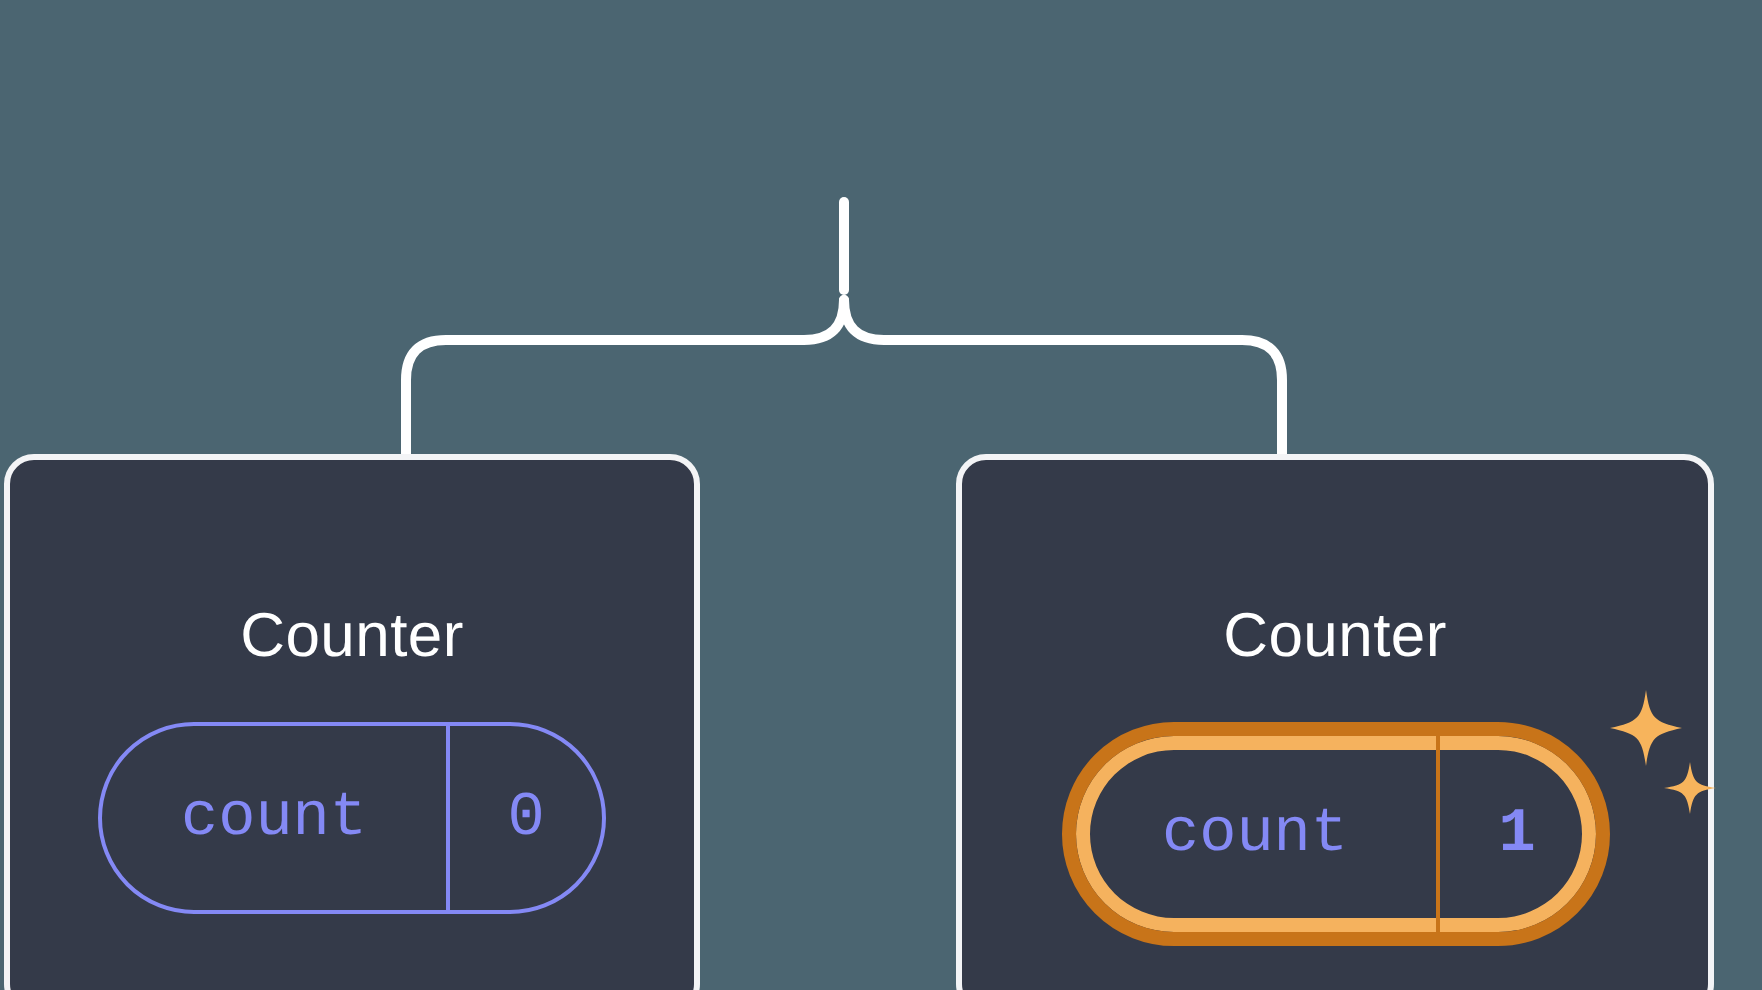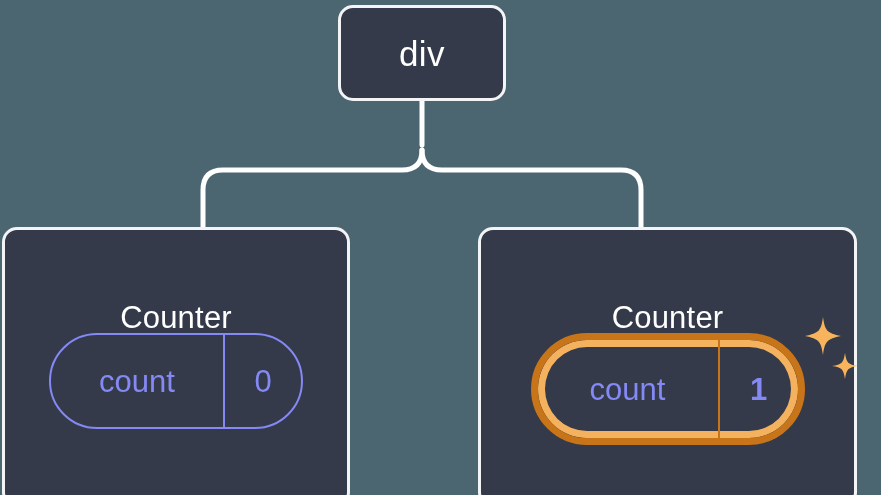--- a/index.html
+++ b/index.html
@@ -64,20 +64,22 @@
     color: #ffffff;
     font-size: 31px;
     line-height: 1;
     letter-spacing: 0.2px;
     margin-top: 24px;
   }
 
   
   .pill-wrap {
     position: relative;
+    margin-top: 28px;
+    font-family: Liberation Mono, monospace;
   }
   .pill {
     box-sizing: border-box;
     display: flex;
     align-items: stretch;
     height: 96px;
     border: 2px solid #8489f5;
     border-radius: 999px;
     background: transparent;
   }
@@ -136,23 +138,20 @@
 <body>
 
 <div id="stage">
 
   <svg id="connector" viewBox="0 0 881 495" width="881" height="495" fill="none">
     <path d="M 422 101 L 422 145" stroke="#ffffff" stroke-width="5" stroke-linecap="round"></path>
     <path d="M 203 227 L 203 190 Q 203 170 223 170 L 402 170 Q 422 170 422 150" stroke="#ffffff" stroke-width="5" stroke-linecap="round"></path>
     <path d="M 641 227 L 641 190 Q 641 170 621 170 L 442 170 Q 422 170 422 150" stroke="#ffffff" stroke-width="5" stroke-linecap="round"></path>
   </svg>
 
-  <div class="node" id="node-root">
-    <span class="node-title">div</span>
-  </div>
 
   <div class="node counter-card" id="node-counter-left">
     <span class="node-title">Counter</span>
     <div class="pill-wrap">
       <div class="pill">
         <span class="pill-key">count</span>
         <span class="pill-val">0</span>
       </div>
     </div>
   </div>

